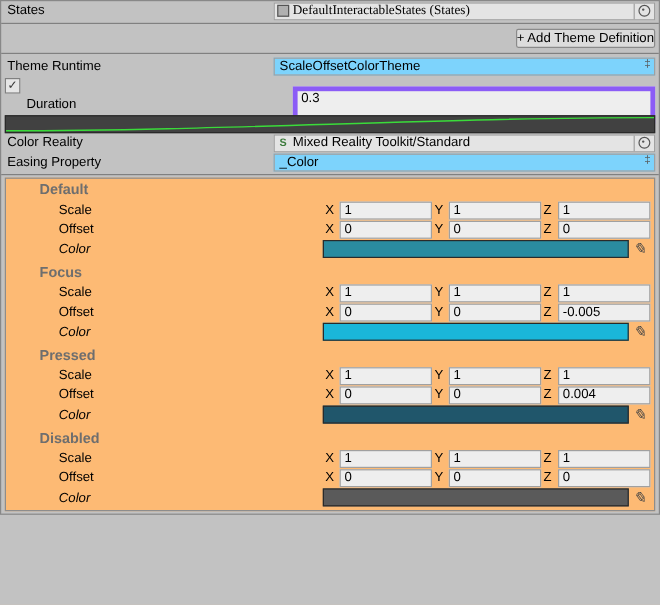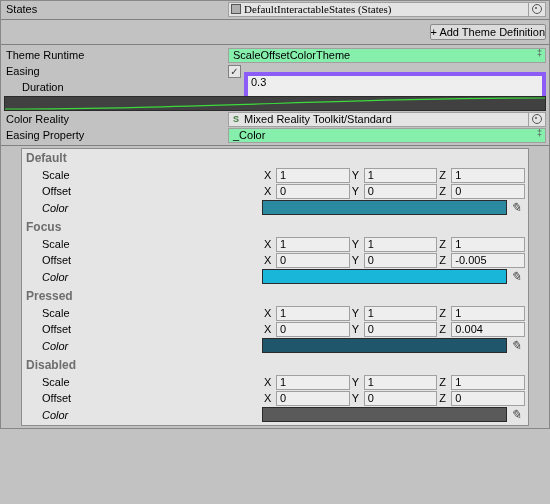--- a/index.html
+++ b/index.html
@@ -64,21 +64,21 @@
   .dot-icon::after {
     content: ""; position: absolute;
     width: 2px; height: 2px; background: #555; border-radius: 50%;
     left: 2px; top: 2px;
   }
   .popup {
     flex: 1;
     display: flex;
     align-items: center;
     height: 15px;
-    background: #86efac;
+    background: #7dd3fc;
     border: 1px solid #a0a0a0;
     box-sizing: border-box;
     padding-left: 4px;
     position: relative;
   }
   .popup .arrows {
     position: absolute;
     right: 3px; top: 1px;
     font-size: 9px; line-height: 6px;
     color: #555;
@@ -140,24 +140,25 @@
     width: 14px; display:flex; align-items:center; justify-content:center;
     font-size: 9px; font-weight: bold; color: #3a7a3a;
   }
   .shader-field .s-txt { flex: 1; padding-left: 1px; }
   .shader-field .s-pick {
     width: 16px; border-left: 1px solid #a0a0a0;
     display:flex; align-items:center; justify-content:center; height:100%;
   }
 
   .section {
-    margin: 2px 20px;
+    margin: 2px 3px;
     border: 1px solid #8d8d8d;
-    background: #e5e5e5;
-    box-sizing: border-box;
+    background: #fdba74;
+    box-sizing: border-box;
+    padding-left: 24px;
   }
   .section-header {
     font-weight: bold;
     color: #6e6e6e;
     padding: 2px 4px 2px 4px;
     font-size: 12px;
   }
   .srow {
     display: flex;
     align-items: center;
@@ -246,21 +247,20 @@
 
   <div class="row">
     <div class="label">Theme Runtime</div>
     <div class="popup">
       <span>ScaleOffsetColorTheme</span>
       <span class="arrows">‡</span>
     </div>
   </div>
 
   <div class="row">
-    <div class="label">Easing</div>
     <div style="flex:1">
       <span class="checkbox">
           <span>✓</span>
         </span>
     </div>
   </div>
 
   <div class="row">
     <div class="label indent1">Duration</div>
     <div class="textfield" style="flex:1">

